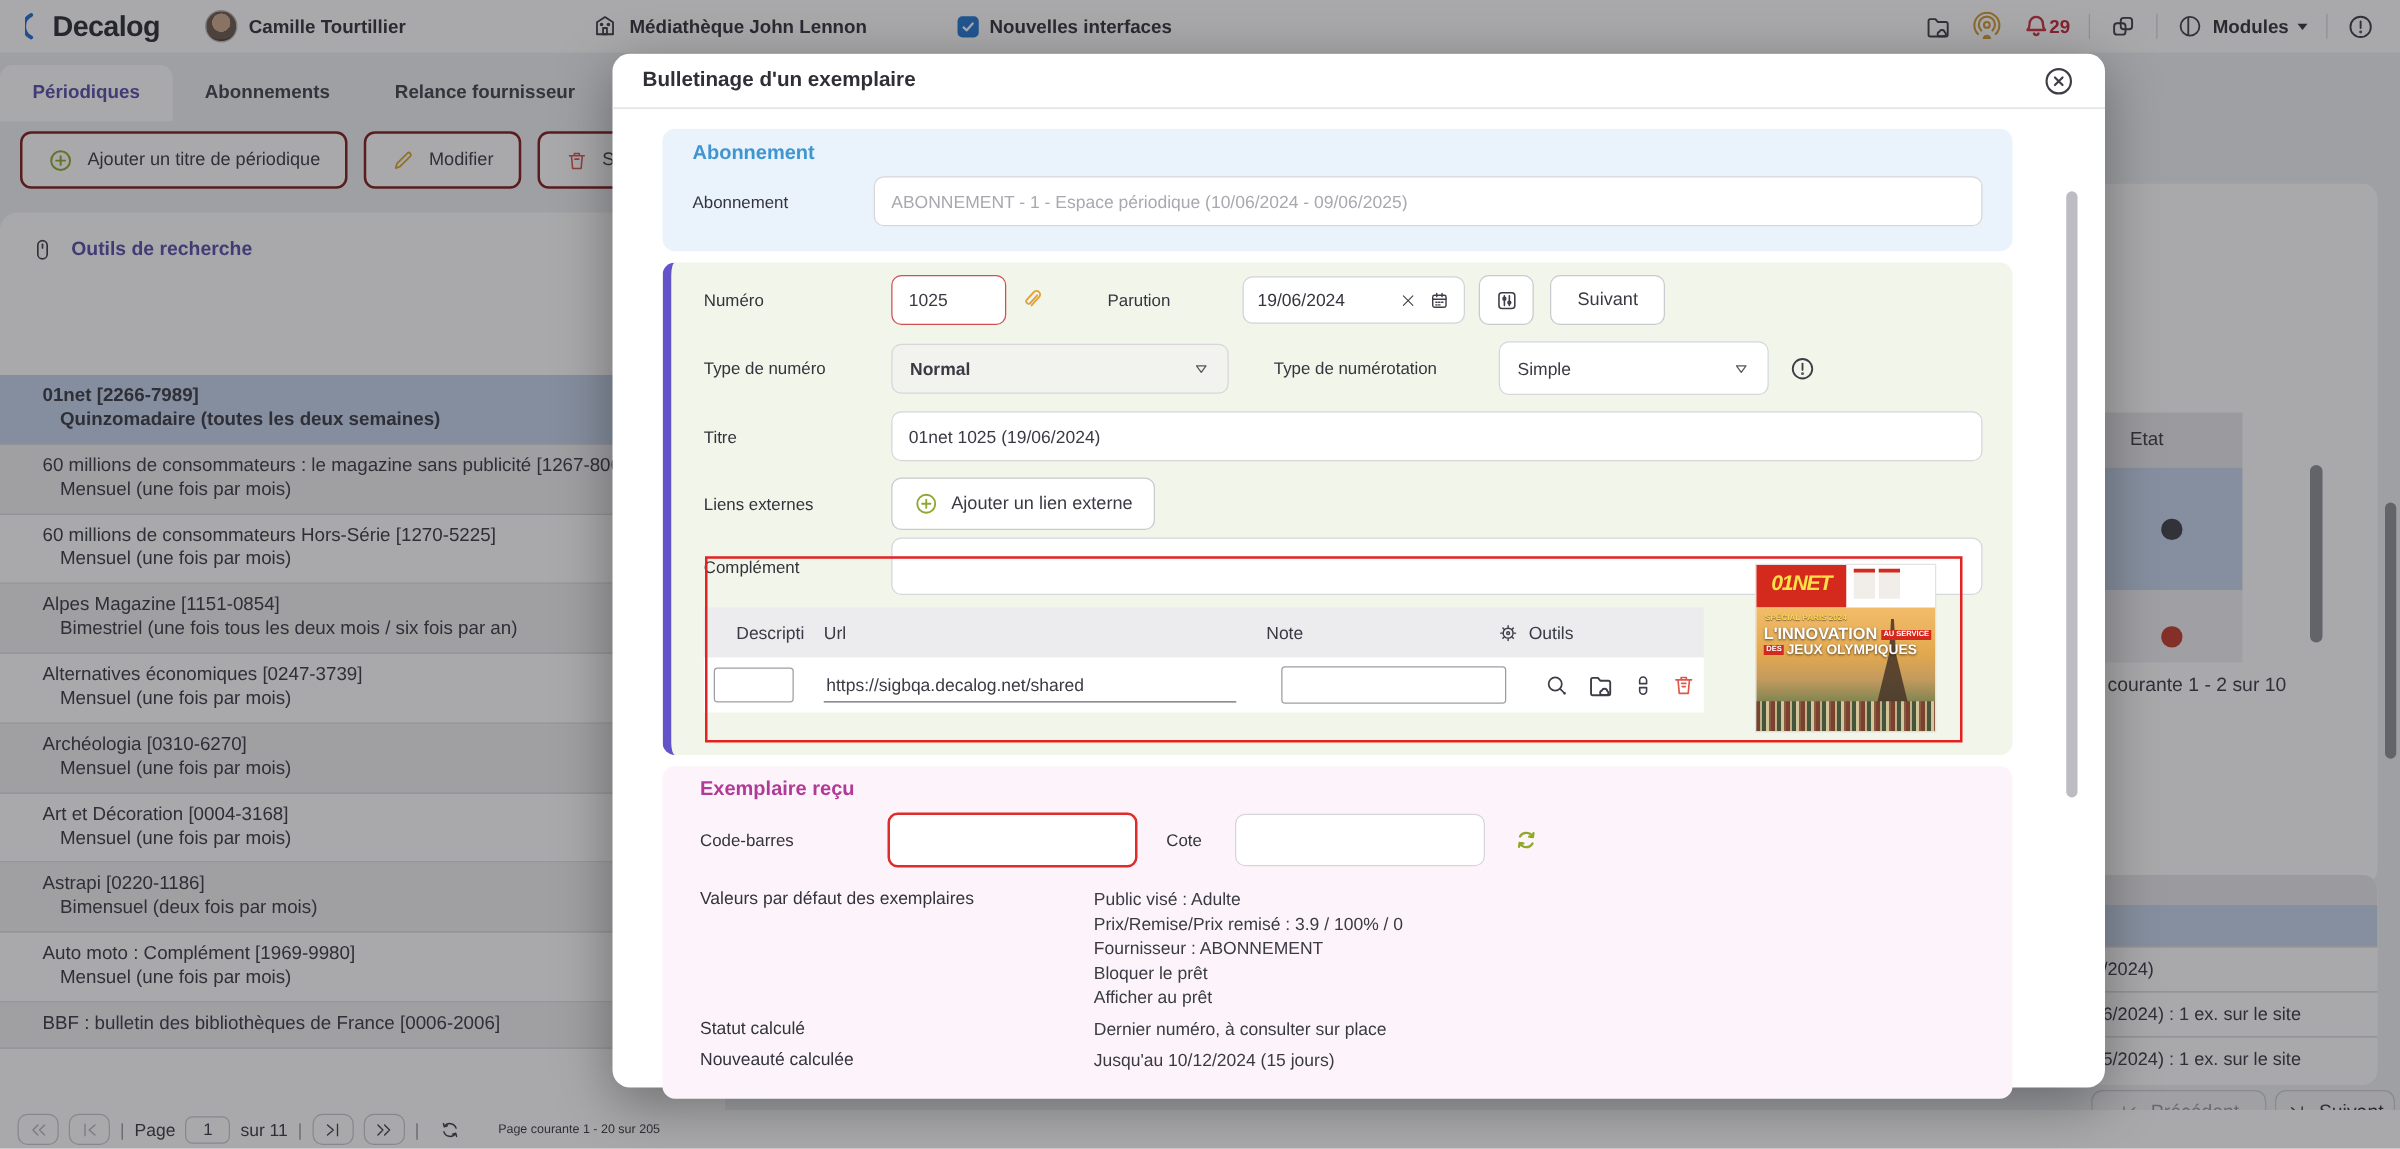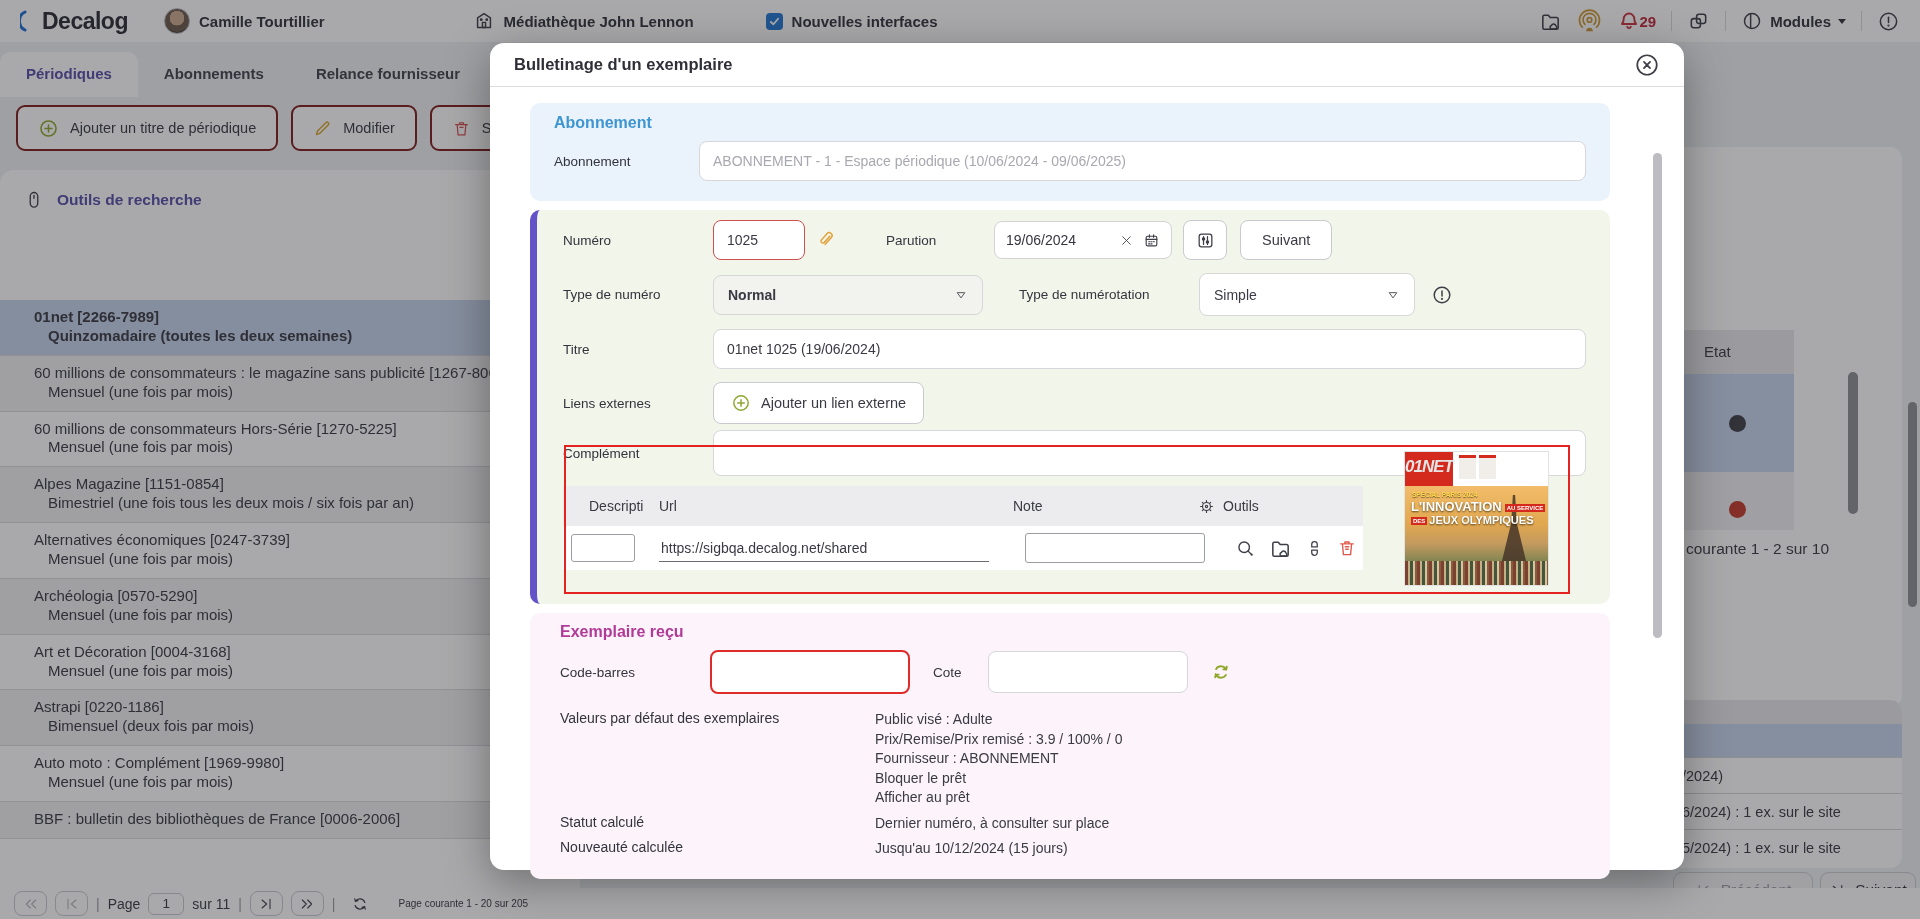--- a/index.html
+++ b/index.html
@@ -116,21 +116,21 @@
   .url-inp { width:330px; height:28px; margin-left:24px; border:none; border-bottom:1.5px solid #6a6a72; background:transparent; font-size:14px; color:#3a3a44; font-family:inherit; padding:0 2px; }
   .note-inp { width:180px; height:30px; margin-left:36px; border:1px solid #9d9da4; border-radius:3px; padding:0 6px; font-size:13px; font-family:inherit; }
   .rowicons { display:flex; align-items:center; gap:13px; margin-left:30px; }
   .rowicons > span { cursor:pointer; }
 
   .annotation { position:absolute; left:27px; top:235px; width:1006px; height:149px; border:2px solid #e42222; pointer-events:none; z-index:6; }
 
   
   .cover { position:absolute; right:62px; top:242px; width:143px; height:133px; box-shadow:0 0 0 1px #e2e2e2; background:#fff; z-index:5; overflow:hidden; }
   .cv-top { height:34px; display:flex; align-items:stretch; background:#fff; }
-  .cv-logo { background:#d42a1e; color:#e5e5e5; font-weight:700; font-size:17px; letter-spacing:-1px; padding:5px 0 0; flex:none; font-style:italic; }
+  .cv-logo { background:#d42a1e; color:#fde047; font-weight:700; font-size:17px; letter-spacing:-1px; padding:5px 12px 0; flex:none; font-style:italic; }
   .cv-boxes { display:flex; gap:3px; padding:3px 3px 0 6px; }
   .cv-boxes i { width:17px; height:24px; background:#f1eeea; border-top:3px solid #d42a1e; }
   .cv-photo { position:relative; height:99px; overflow:hidden;
     background:linear-gradient(180deg,#f2bc6a 0%,#e2a84f 38%,#c49a5e 58%,#74804f 80%,#525e45 100%); }
   .cv-tower { position:absolute; right:20px; bottom:16px; width:28px; height:74px; background:#453528;
     clip-path:polygon(46% 0,54% 0,60% 38%,100% 100%,0 100%,40% 38%); opacity:.85; }
   .cv-crowd { position:absolute; left:0; right:0; bottom:0; height:24px; opacity:.95;
     background:repeating-linear-gradient(90deg,#7c3f2e 0 3px,#c8b38a 3px 5px,#44543a 5px 8px,#d9c9a0 8px 10px,#8c5a40 10px 12px); }
   .cv-sp { position:relative; z-index:2; color:#ffd84d; font-size:6.5px; font-weight:700; margin:5px 0 1px 7px; text-shadow:0 1px 1px rgba(0,0,0,.5); }
   .cv-l1 { position:relative; z-index:2; margin-left:6px; color:#fff; font-size:13px; font-weight:700; text-shadow:0 1px 2px rgba(0,0,0,.65); }
@@ -277,21 +277,21 @@
       </div>
         <div class="pitem">
         <div class="titl">Alpes Magazine  [1151-0854]</div>
         <div class="freq">Bimestriel (une fois tous les deux mois / six fois par an)</div>
       </div>
         <div class="pitem">
         <div class="titl">Alternatives économiques  [0247-3739]</div>
         <div class="freq">Mensuel (une fois par mois)</div>
       </div>
         <div class="pitem">
-        <div class="titl">Archéologia  [0570-5290]</div>
+        <div class="titl">Archéologia  [0310-6270]</div>
         <div class="freq">Mensuel (une fois par mois)</div>
       </div>
         <div class="pitem">
         <div class="titl">Art et Décoration  [0004-3168]</div>
         <div class="freq">Mensuel (une fois par mois)</div>
       </div>
         <div class="pitem">
         <div class="titl">Astrapi  [0220-1186]</div>
         <div class="freq">Bimensuel (deux fois par mois)</div>
       </div>

